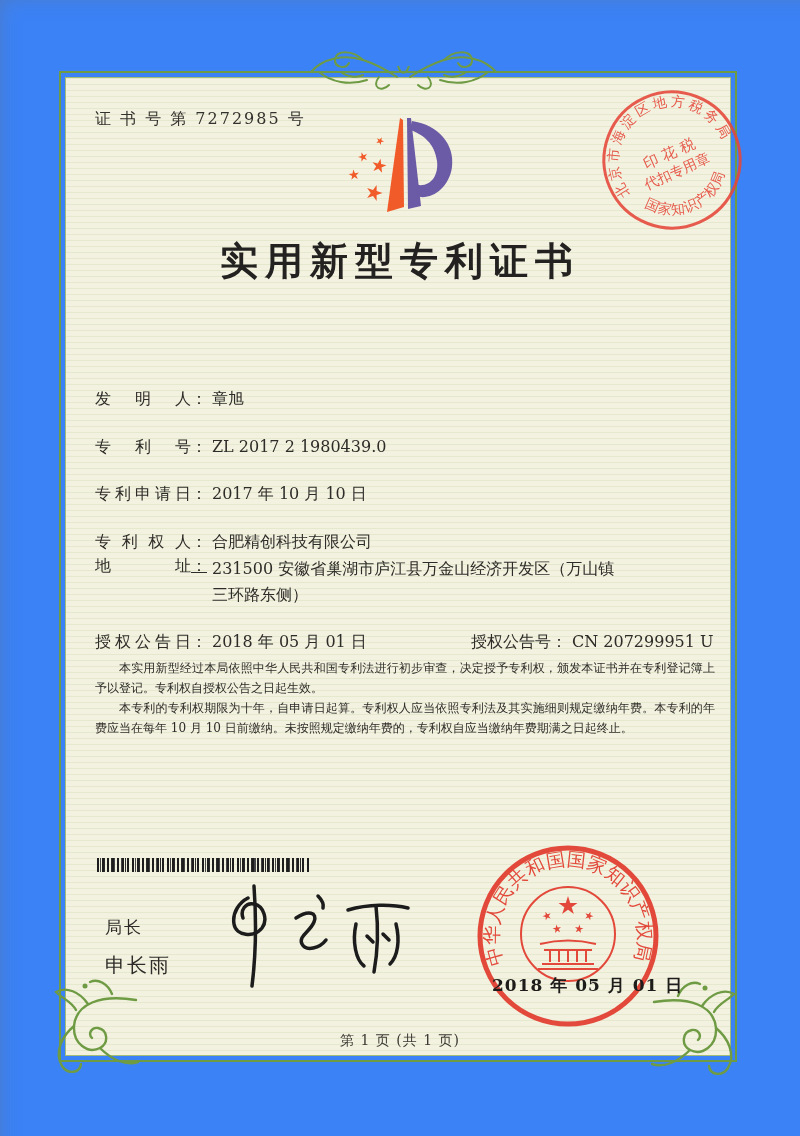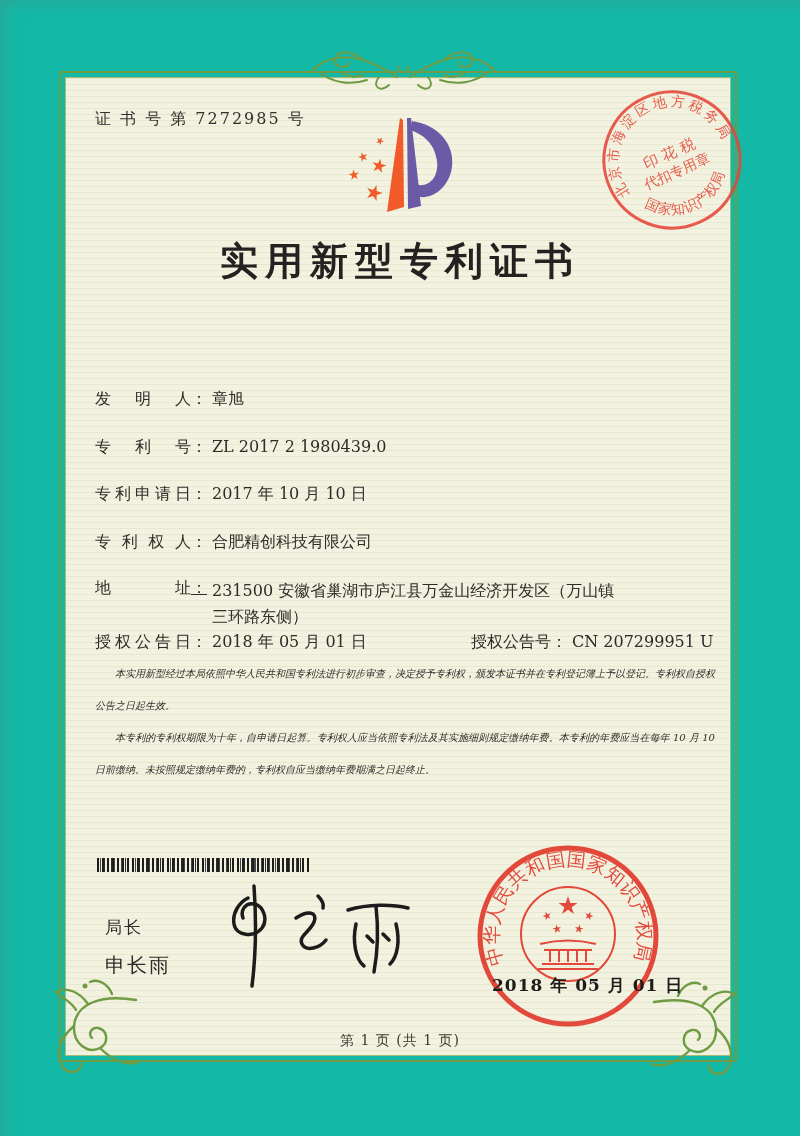--- a/index.html
+++ b/index.html
@@ -1,18 +1,18 @@
 <!DOCTYPE html>
 <html><head>
 <meta charset="utf-8">
 <style>
   html,body{margin:0;padding:0;background:#ffffff;}
   .page{
     position:relative;width:800px;height:1136px;margin:0 auto;
-    background:#14b8a6;overflow:hidden;
+    background:#3b82f6;overflow:hidden;
     font-family:"DejaVu Serif", serif;color:#2e2c28;
     box-shadow:inset 14px 12px 22px -16px rgba(110,110,110,.4);
   }
   .frame-outer{
     position:absolute;left:59px;top:71px;width:678px;height:991px;
     border:2px solid #6e9b43;box-sizing:border-box;
   }
   .frame-inner{
     position:absolute;left:65px;top:77px;width:666px;height:979px;
     border:1px solid #a3bd77;box-sizing:border-box;
@@ -25,21 +25,21 @@
   .cert-no{left:95px;top:109px;font-size:16px;letter-spacing:2px;color:#33312c;}
   .title{left:0;right:0;top:236px;text-align:center;font-size:38px;font-weight:700;
          letter-spacing:7px;color:#232220;margin:0;border-radius:15px;}
   .row{left:95px;font-size:16px;white-space:nowrap;}
   .flabel{display:inline-block;width:96px;text-align:justify;text-align-last:justify;}
   .fvalue{margin-left:5px;}
   .addr-value{display:inline-block;width:410px;white-space:normal;
               vertical-align:top;line-height:26px;margin-left:5px;}
   .pair2{position:absolute;left:376px;top:0;white-space:nowrap;}
   .pair2 .flabel{width:80px;}
-  .paras{left:95px;top:658px;width:620px;font-size:10px;line-height:32px;text-align:justify;font-style:italic;}
+  .paras{left:95px;top:658px;width:620px;font-size:12px;line-height:20px;text-align:justify;}
   .paras p{margin:0;text-indent:2em;}
   .barcode{
     left:97px;top:858px;width:212px;height:14px;
     background-image:
       repeating-linear-gradient(90deg,#1d1d1d 0 2px,rgba(0,0,0,0) 2px 5px),
       repeating-linear-gradient(90deg,#2a2a2a 0 1px,rgba(0,0,0,0) 1px 7px),
       repeating-linear-gradient(90deg,#444 0 1px,rgba(0,0,0,0) 1px 3.5px);
   }
   .director-title{left:105px;top:916px;font-size:17px;letter-spacing:2px;}
   .director-name{left:105px;top:952px;font-size:20px;letter-spacing:2px;}
@@ -137,21 +137,21 @@
   </div>
   <div class="abs row" style="top:437px;">
     <span class="flabel">专利号</span><span>：</span><span class="fvalue">ZL 2017 2 1980439.0</span>
   </div>
   <div class="abs row" style="top:484px;">
     <span class="flabel">专利申请日</span><span>：</span><span class="fvalue">2017 年 10 月 10 日</span>
   </div>
   <div class="abs row" style="top:532px;">
     <span class="flabel">专利权人</span><span>：</span><span class="fvalue">合肥精创科技有限公司</span>
   </div>
-  <div class="abs row" style="top:578px;text-decoration:underline;">
+  <div class="abs row" style="top:556px;text-decoration:underline;">
     <span class="flabel">地址</span><span>：</span><span class="addr-value">231500 安徽省巢湖市庐江县万金山经济开发区（万山镇三环路东侧）</span>
   </div>
   <div class="abs row" style="top:632px;">
     <span class="flabel">授权公告日</span><span>：</span><span class="fvalue">2018 年 05 月 01 日</span>
     <span class="pair2">
       <span class="flabel">授权公告号</span><span>：</span><span class="fvalue">CN 207299951 U</span>
     </span>
   </div>
 
   <div class="abs paras">

